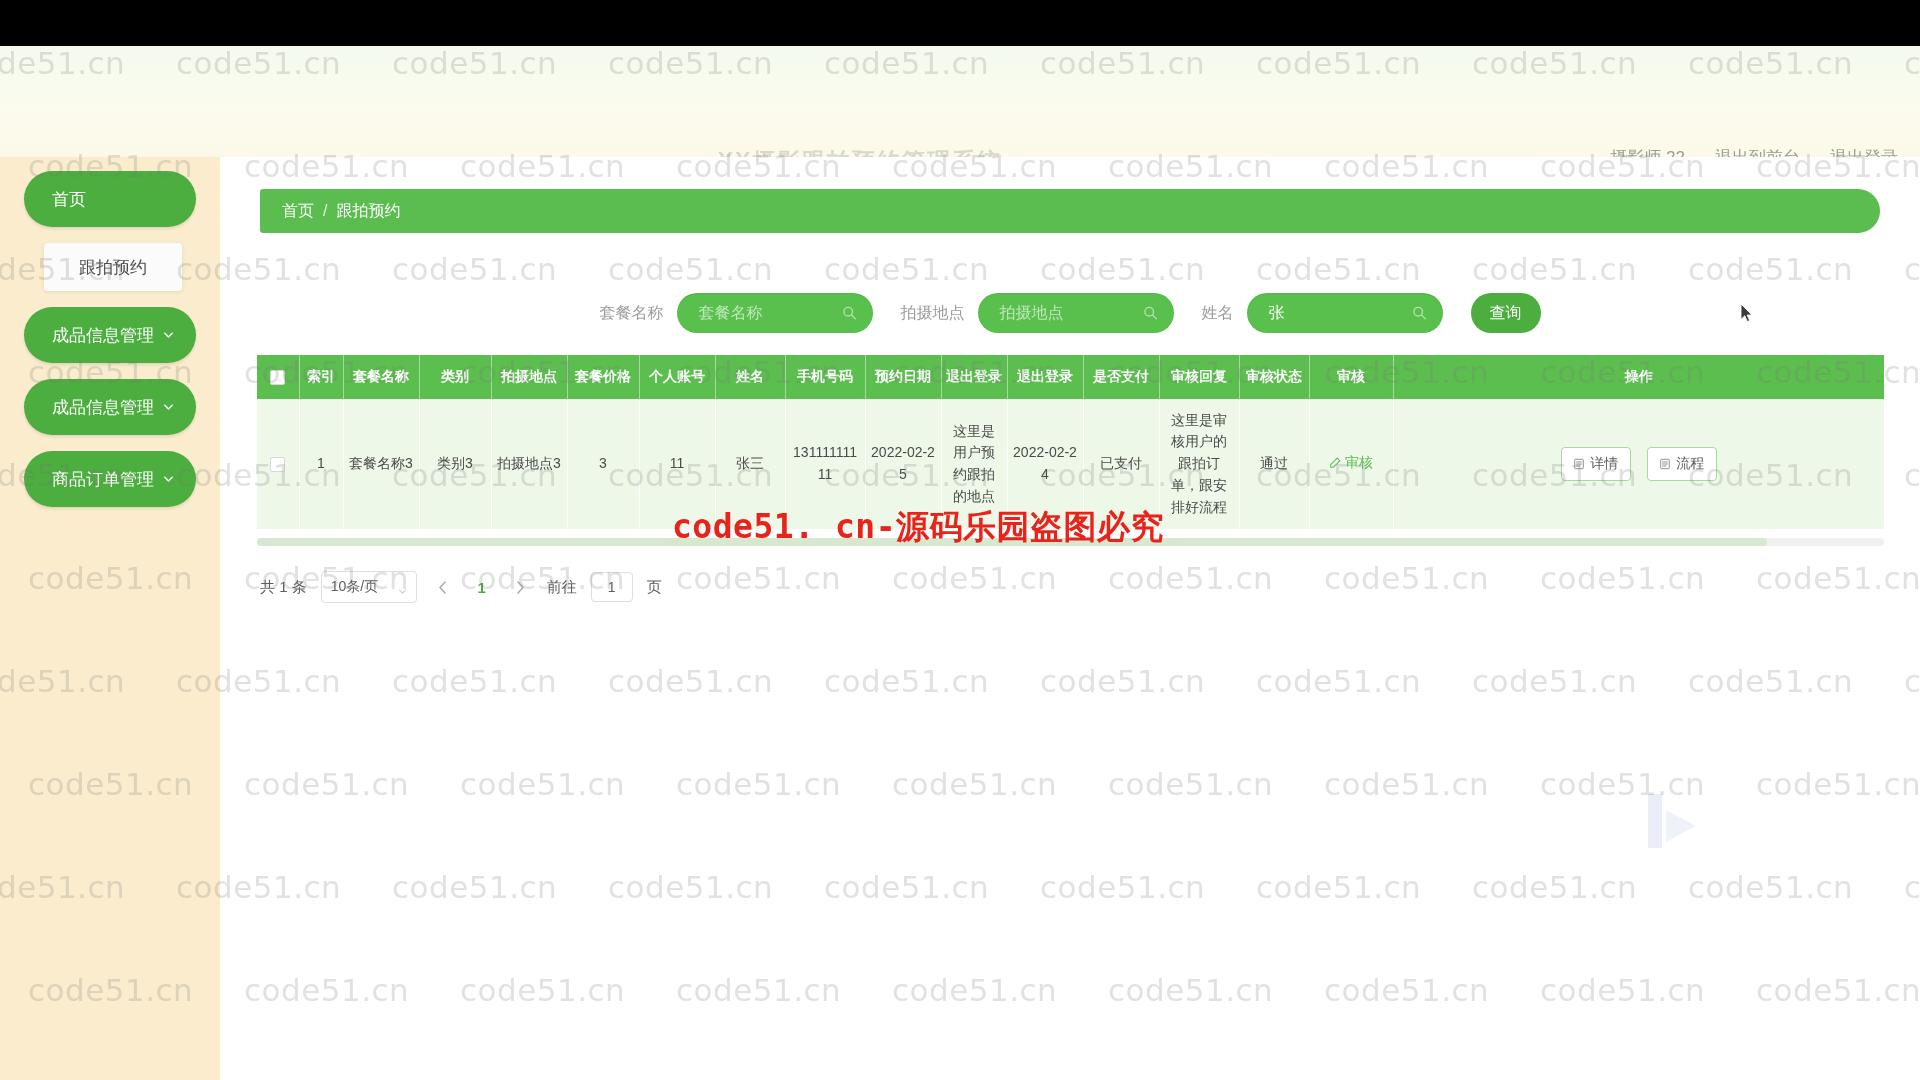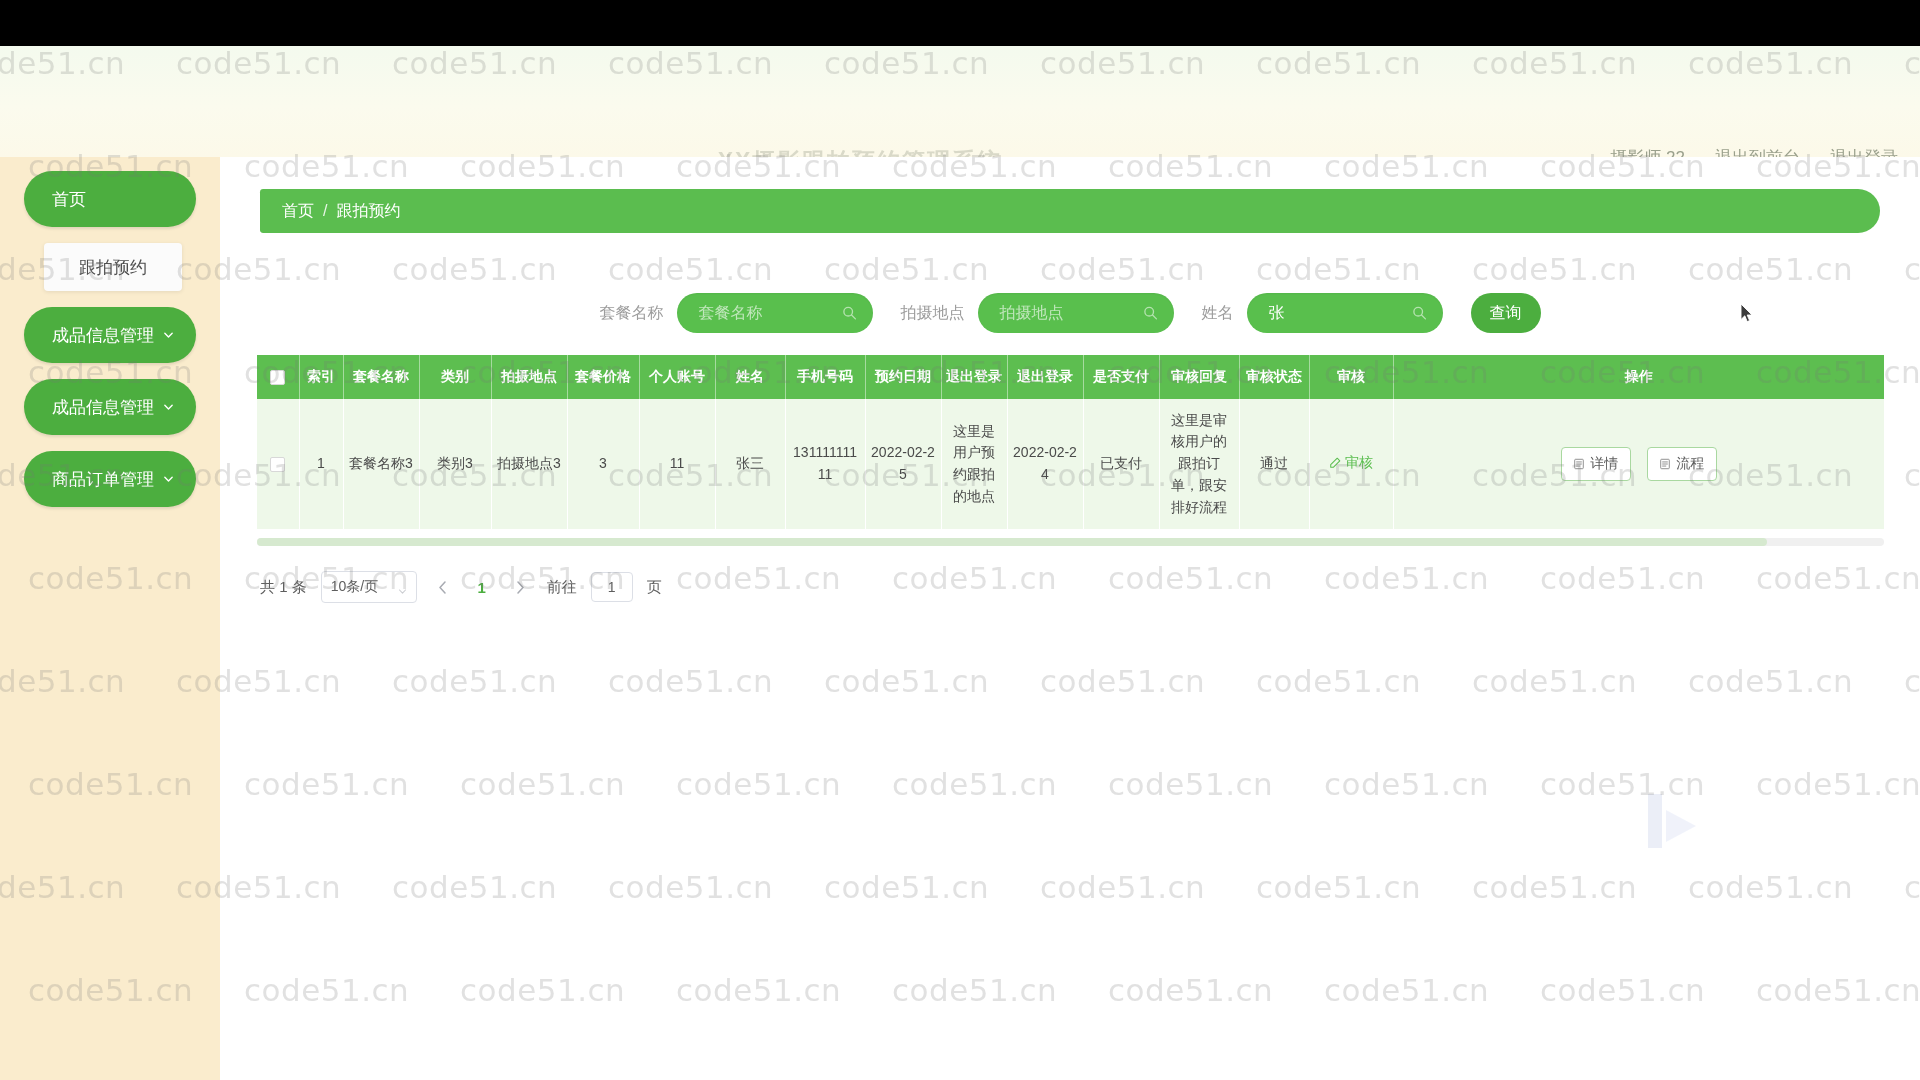--- a/index.html
+++ b/index.html
@@ -489,14 +489,15 @@
       <span class="wm" style="left: 176px; top: 1075px;">code51.cn</span>
       <span class="wm" style="left: 392px; top: 1075px;">code51.cn</span>
       <span class="wm" style="left: 608px; top: 1075px;">code51.cn</span>
       <span class="wm" style="left: 824px; top: 1075px;">code51.cn</span>
       <span class="wm" style="left: 1040px; top: 1075px;">code51.cn</span>
       <span class="wm" style="left: 1256px; top: 1075px;">code51.cn</span>
       <span class="wm" style="left: 1472px; top: 1075px;">code51.cn</span>
       <span class="wm" style="left: 1688px; top: 1075px;">code51.cn</span>
       <span class="wm" style="left: 1904px; top: 1075px;">code51.cn</span>
     </div>
+  <div class="wm-red" id="wm-red">code51. cn-源码乐园盗图必究</div>
 
 </div>
 
 </body></html>

